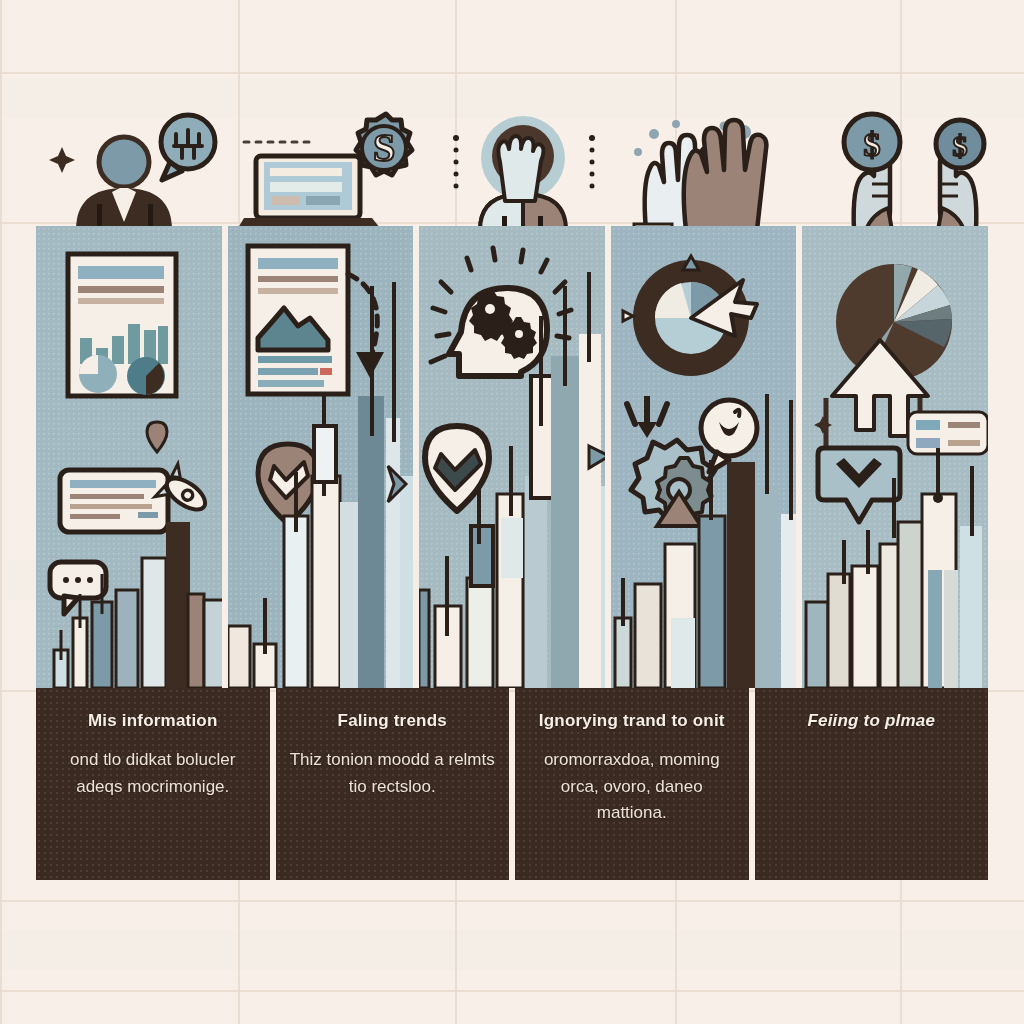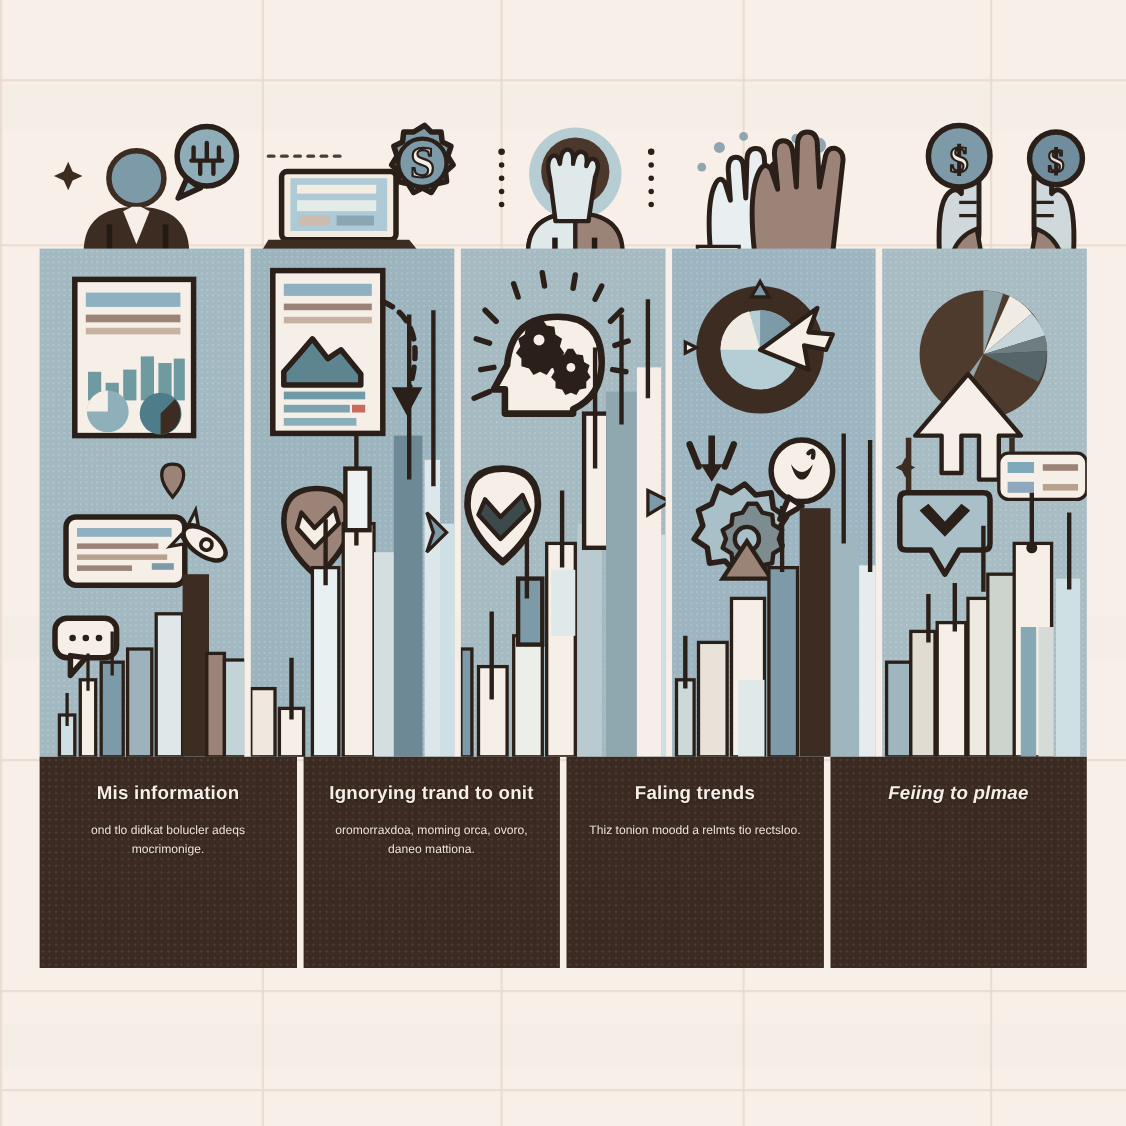--- a/index.html
+++ b/index.html
@@ -31,21 +31,21 @@
   .captions{position:absolute;left:36px;top:688px;width:952px;height:192px;display:flex;}
   .cap{position:relative;flex:1 1 0;margin-right:6px;background:#3b2a21;
        color:#f6efe7;overflow:hidden;padding:22px 14px 0;box-sizing:border-box;}
   .cap:last-child{margin-right:0;font-style:italic;}
   .cap .captex{position:absolute;inset:0;opacity:.12;
       background-image:radial-gradient(#d9c9bb 1px,transparent 1px);
       background-size:6px 6px;pointer-events:none;}
   .cap h3{margin:0 0 16px;font-size:17px;line-height:1.25;font-weight:700;
           text-align:center;letter-spacing:.2px;position:relative;
           text-shadow:0 1px 2px rgba(0,0,0,.45);}
-  .cap p{margin:0;font-size:11px;line-height:1.55;text-align:center;
+  .cap p{margin:0;font-size:17px;line-height:1.55;text-align:center;
          position:relative;color:#ece2d8;text-shadow:0 1px 2px rgba(0,0,0,.4);}
 
   
   .gutter{position:absolute;top:688px;width:12px;height:192px;
           background:linear-gradient(180deg,#a9c0c8 0%,#bacdd4 55%,#d7e0e2 100%);opacity:.9;}
 
   
   .icons{position:absolute;left:36px;top:100px;width:952px;height:130px;display:flex;}
   .iconcell{position:relative;flex:1 1 0;margin-right:6px;}
   .iconcell:last-child{margin-right:0;}
@@ -494,28 +494,28 @@
 
     <div class="cap">
       <div class="captex"></div>
       <h3>Mis information</h3>
       <p>ond tlo didkat bolucler adeqs mocrimonige.</p>
     </div>
 
 
     <div class="cap">
       <div class="captex"></div>
+      <h3>Faling trends</h3>
+      <p>Thiz tonion moodd a relmts tio rectsloo.</p>
+    </div>
+
+    <div class="cap">
+      <div class="captex"></div>
       <h3>Ignorying trand to onit</h3>
       <p>oromorraxdoa, moming orca, ovoro, daneo mattiona.</p>
-    </div>
-
-    <div class="cap">
-      <div class="captex"></div>
-      <h3>Faling trends</h3>
-      <p>Thiz tonion moodd a relmts tio rectsloo.</p>
     </div>
 
     <div class="cap">
       <div class="captex"></div>
       <h3>Feiing to plmae</h3>
     </div>
   </div>
 
 </div>
 

